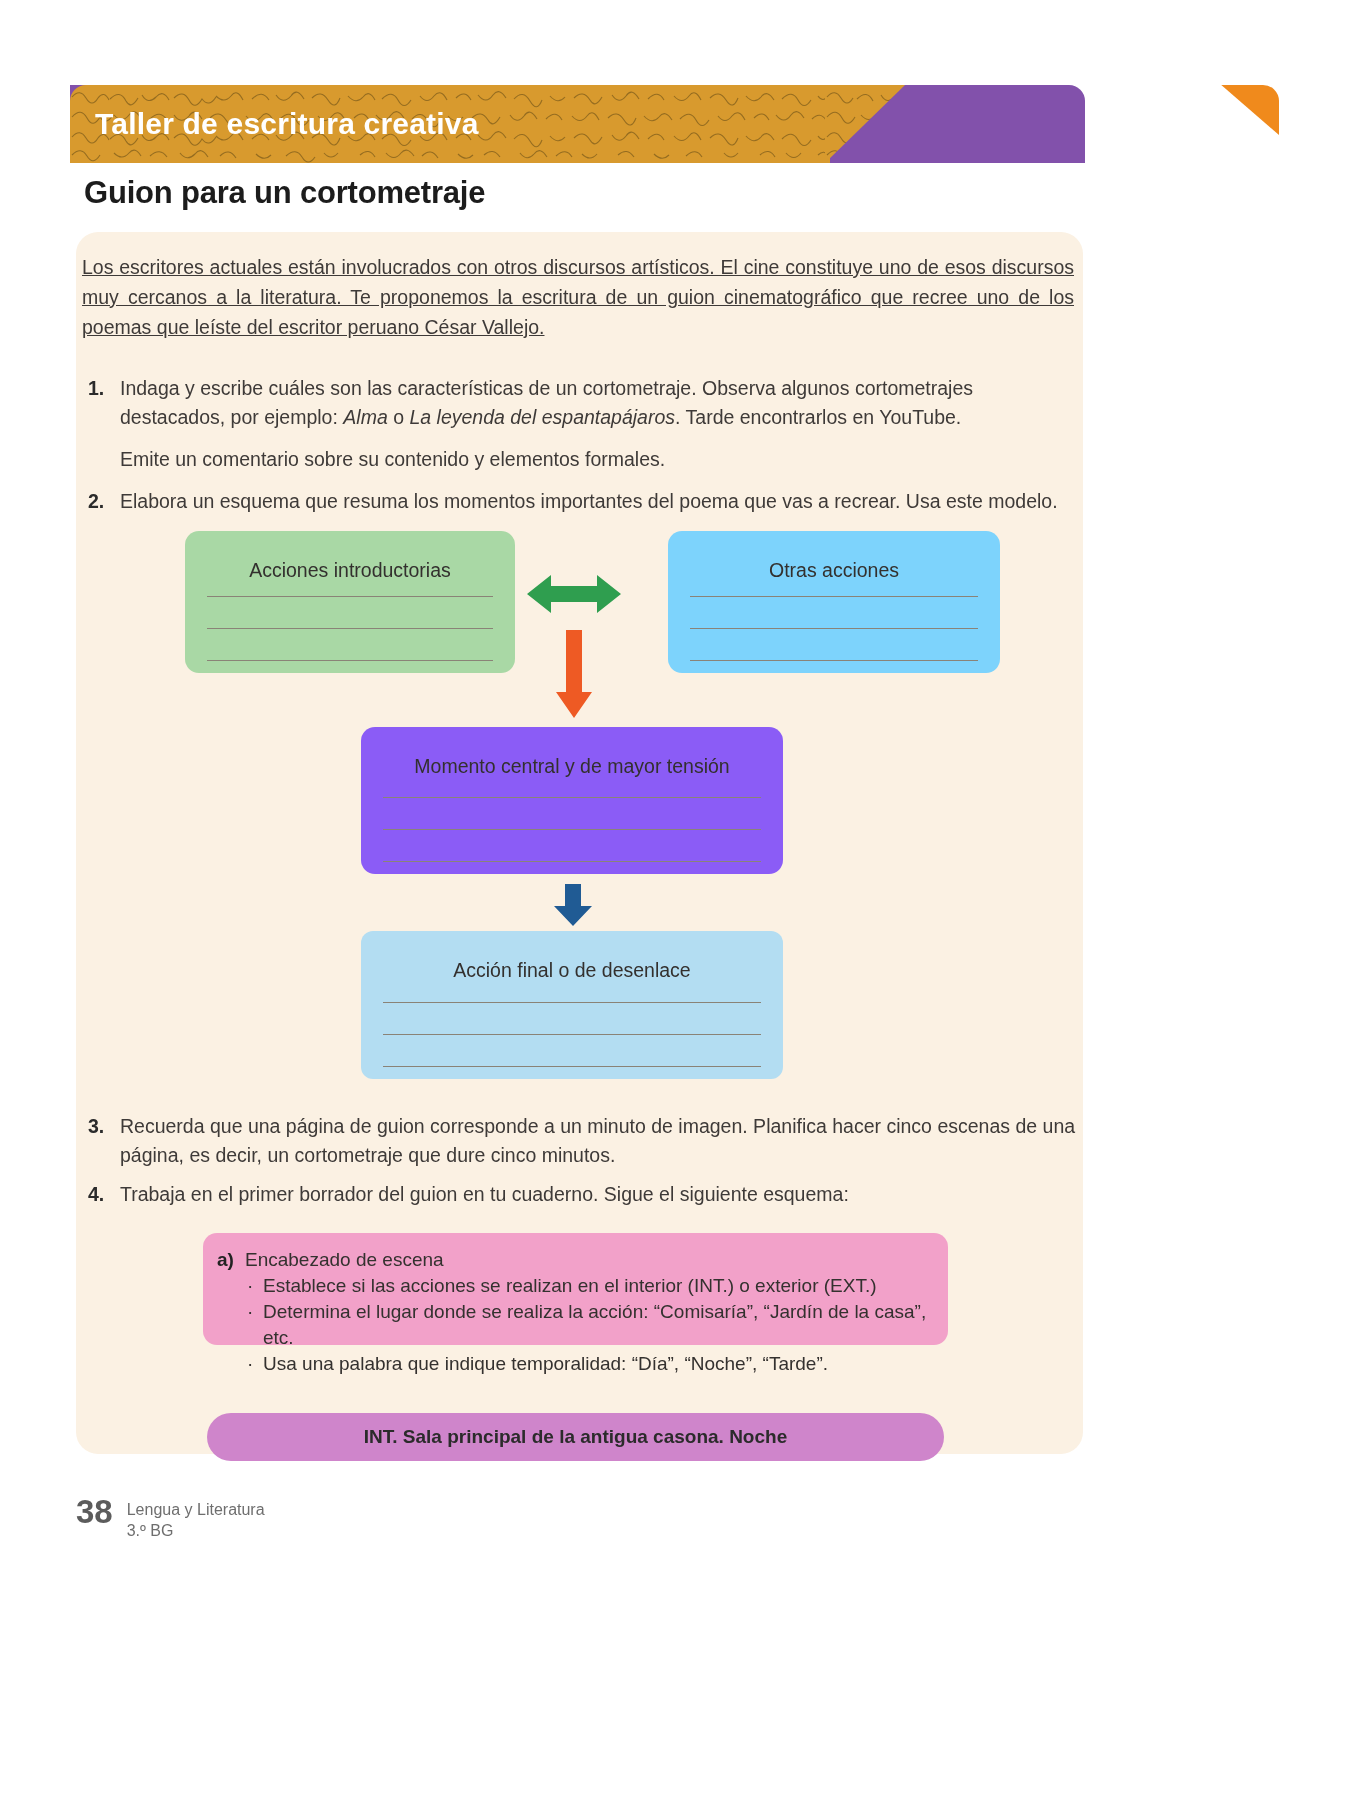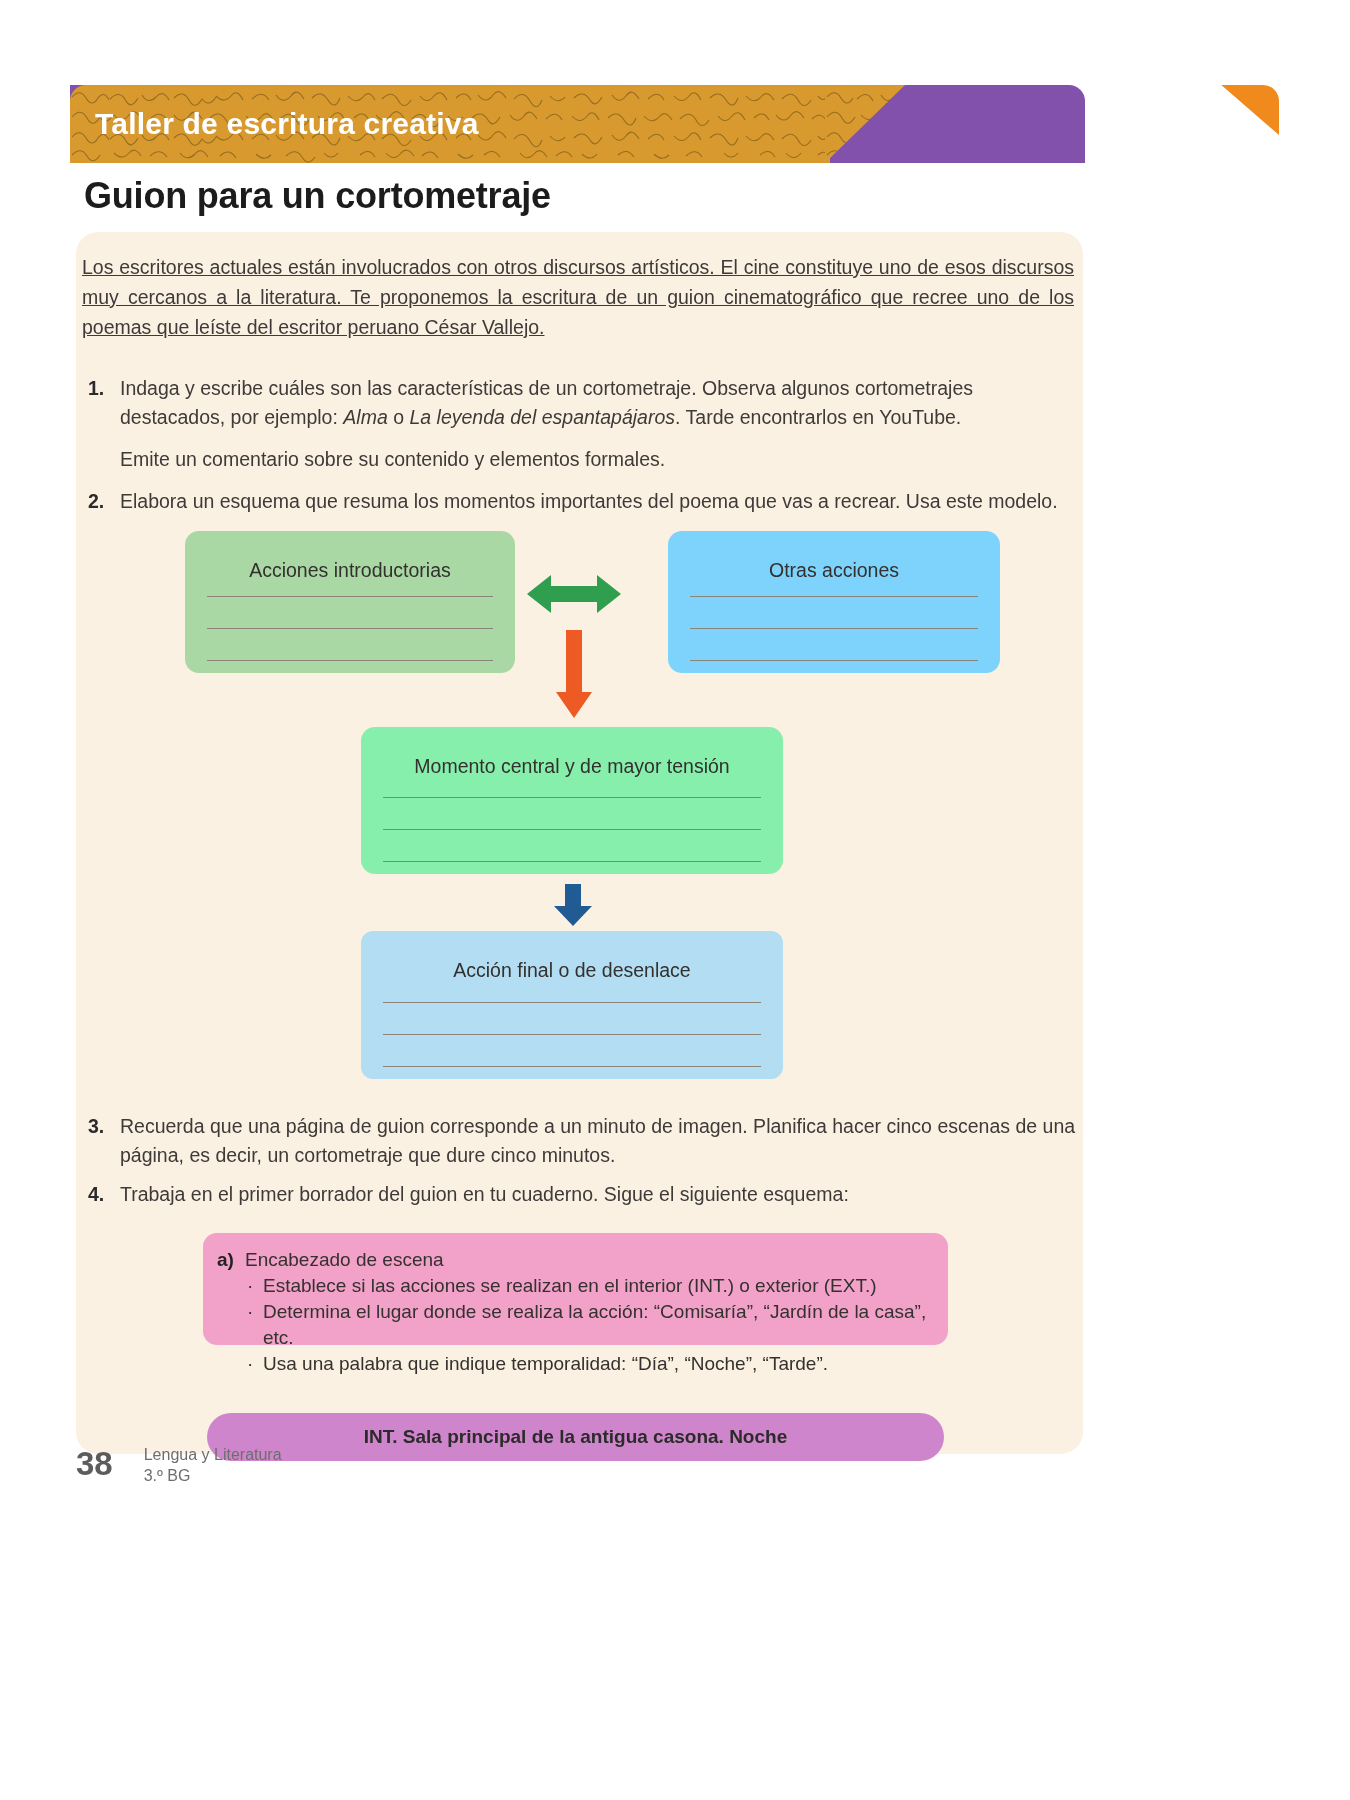--- a/index.html
+++ b/index.html
@@ -92,21 +92,21 @@
   .dua-sub {
     font-size: 17px;
     font-weight: bold;
   }
 
   
   .page-title {
     position: absolute;
     left: 84px;
     top: 175px;
-    font-size: 36px;
+    font-size: 31px;
     font-weight: bold;
     color: #1c1c1c;
     letter-spacing: -.2px;
   }
 
   
   .card {
     position: absolute;
     left: 76px;
     top: 232px;
@@ -172,21 +172,21 @@
     left: 22px; right: 22px;
     bottom: 12px;
   }
   .dbox .ln {
     border-bottom: 1.4px solid #8a8377;
     height: 31px;
   }
 
   #box-intro { left: 185px; top: 531px; width: 330px; height: 142px; background: #a9d8a5; }
   #box-otras { left: 668px; top: 531px; width: 332px; height: 142px; background: #7dd3fc; }
-  #box-momento { left: 361px; top: 727px; width: 422px; height: 147px; background: #86efac; }
+  #box-momento { left: 361px; top: 727px; width: 422px; height: 147px; background: #8b5cf6; }
   #box-final  { left: 361px; top: 931px; width: 422px; height: 148px; background: #b3ddf2; border-radius: 12px; }
 
   
   .arrow-green {
     position: absolute;
     left: 527px; top: 572px;
     width: 94px; height: 44px;
   }
   .arrow-orange {
     position: absolute;
@@ -240,21 +240,21 @@
     display: flex;
     align-items: center;
     justify-content: center;
     font-size: 19px;
     font-weight: bold;
     color: #2b2b2b;
     margin-top: 27px;
   }
 
   
-  .footer { position: absolute; left: 76px; top: 1440px; display: flex; align-items: center; gap: 17px; }
+  .footer { position: absolute; left: 76px; top: 1495px; display: flex; align-items: flex-start; }
   .pagenum {
     font-size: 33px;
     font-weight: bold;
     color: #5c5c5c;
     line-height: 1;
     margin-right: 14px;
   }
   .footer-txt {
     font-size: 16px;
     color: #6e6e6e;

